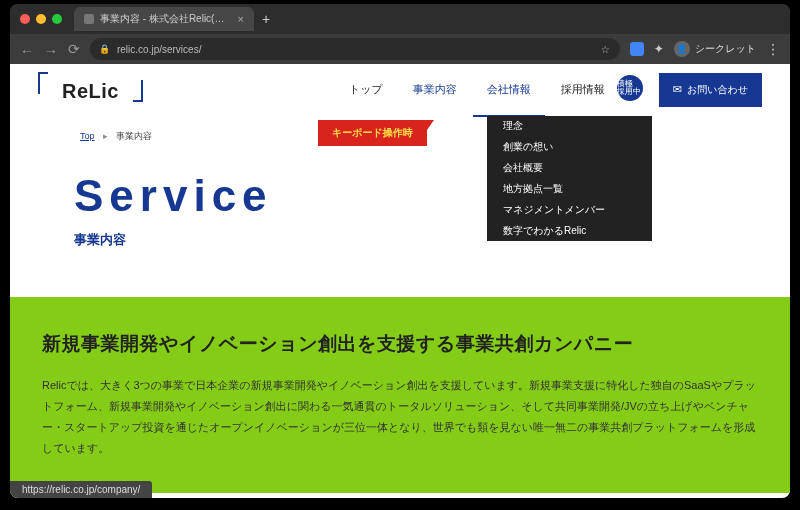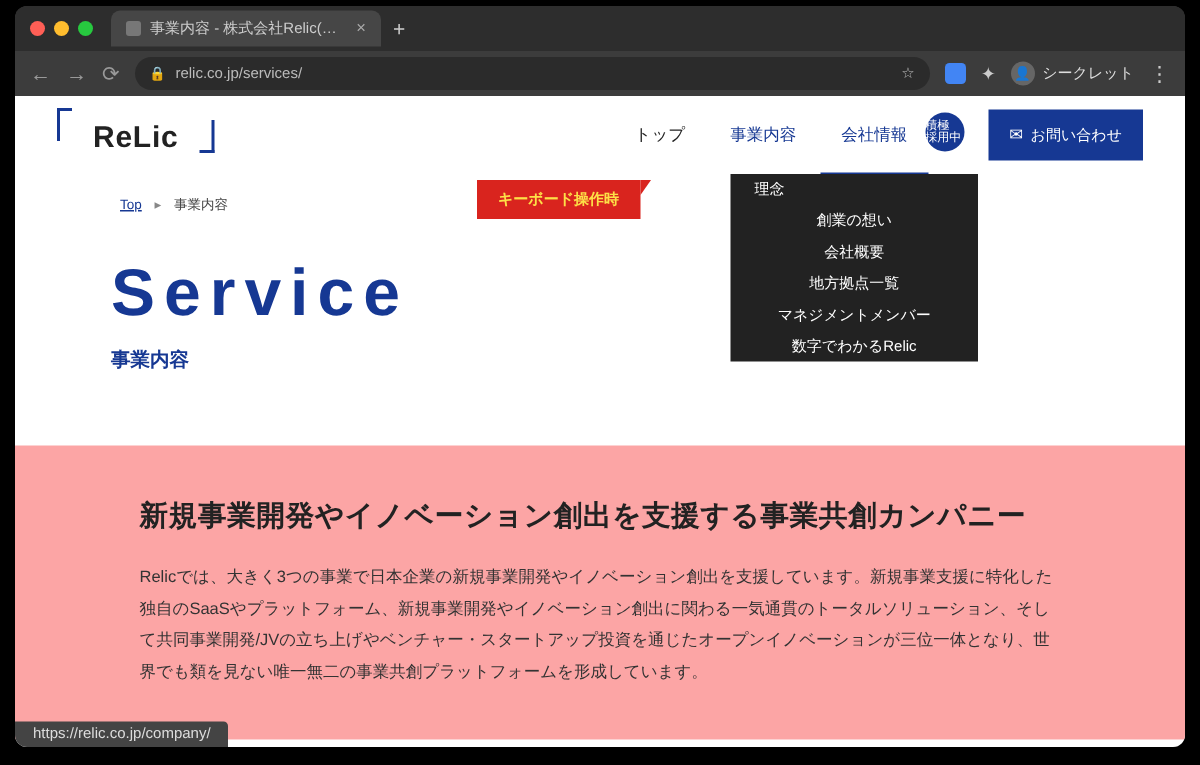--- a/index.html
+++ b/index.html
@@ -32,30 +32,30 @@
 .logo-text { font-size: 20px; font-weight: 700; color: #222; letter-spacing: 0.5px; margin: 0 2px; }
 .nav { margin-left: auto; display: flex; align-items: center; gap: 2px; }
 .nav-item { font-size: 11px; padding: 18px 14px; color: #222; position: relative; }
 .nav-item.active { color: #163893; }
 .nav-item.hover { color: #163893; border-bottom: 2px solid #163893; margin-bottom:-2px; }
 .badge { background: #163893; color: #fff; font-size: 8px; border-radius: 50%; width: 26px; height: 26px; display: inline-flex; flex-direction:column; align-items: flex-start; justify-content: center; line-height:1; margin-left:-4px; position:relative; top:-2px; }
 .contact-btn { background: #163893; color: #fff; font-size: 10px; padding: 10px 14px; margin-left: 14px; display: flex; align-items: center; gap: 5px; }
 .contact-icon { font-size: 11px; }
 .dropdown { position: absolute; top: 52px; left: 477px; background: #222; width: 165px; z-index: 10; }
 .dropdown-item { color: #fff; font-size: 10px; padding: 3px 16px; }
-.dropdown-item + .dropdown-item { border-top: 1px solid rgba(255,255,255,0); text-align: center; }
+.dropdown-item + .dropdown-item { border-top: 1px solid rgba(255,255,255,0); }
 .red-label { position: absolute; top: 56px; left: 308px; background: #d9241e; color: #fde047; font-size: 10px; font-weight: 700; padding: 6px 14px; z-index: 9; }
 .red-label::after { content:''; position:absolute; right:-7px; top:0; border-left:7px solid #d9241e; border-bottom:10px solid transparent; }
 .breadcrumb { padding: 14px 70px 0; font-size: 9px; color: #444; }
 .bc-link { color: #163893; text-decoration: underline; }
 .bc-sep { margin: 0 6px; color:#888; }
 .hero { padding: 28px 64px 48px; }
 .hero-title { font-size: 44px; font-weight: 700; color: #163893; letter-spacing: 6px; margin-bottom: 10px; }
 .hero-sub { font-size: 13px; color: #163893; font-weight: 600; }
-.body-section { background: #fca5a5; padding: 34px 83px; }
+.body-section { background: #84cc16; padding: 34px 32px; }
 .section-title { font-size: 19px; font-weight: 700; color: #222; margin-bottom: 18px; letter-spacing: 0.5px; }
 .section-text { font-size: 11px; line-height: 1.9; color: #333; }
 .status-bar { position: absolute; bottom: 0; left: 0; background: #444; color: #ddd; font-size: 10px; padding: 3px 12px; border-top-right-radius: 3px; }
 </style>
 </head>
 <body>
 
 <div class="browser-window">
   <div class="titlebar">
     <div class="traffic">
@@ -93,20 +93,21 @@
     <div class="site-header">
       <div class="logo">
         <span class="logo-bracket"></span>
         <span class="logo-text">ReLic</span>
         <span class="logo-bracket r"></span>
       </div>
       <nav class="nav">
         <a class="nav-item">トップ</a>
         <a class="nav-item active">事業内容</a>
         <a class="nav-item hover">会社情報</a>
+        <a class="nav-item">採用情報</a>
         <span class="badge">
           <span>積極</span>
           <span>採用中</span>
         </span>
         <a class="contact-btn">
           <span class="contact-icon">✉</span>
           <span>お問い合わせ</span>
         </a>
       </nav>
     </div>

